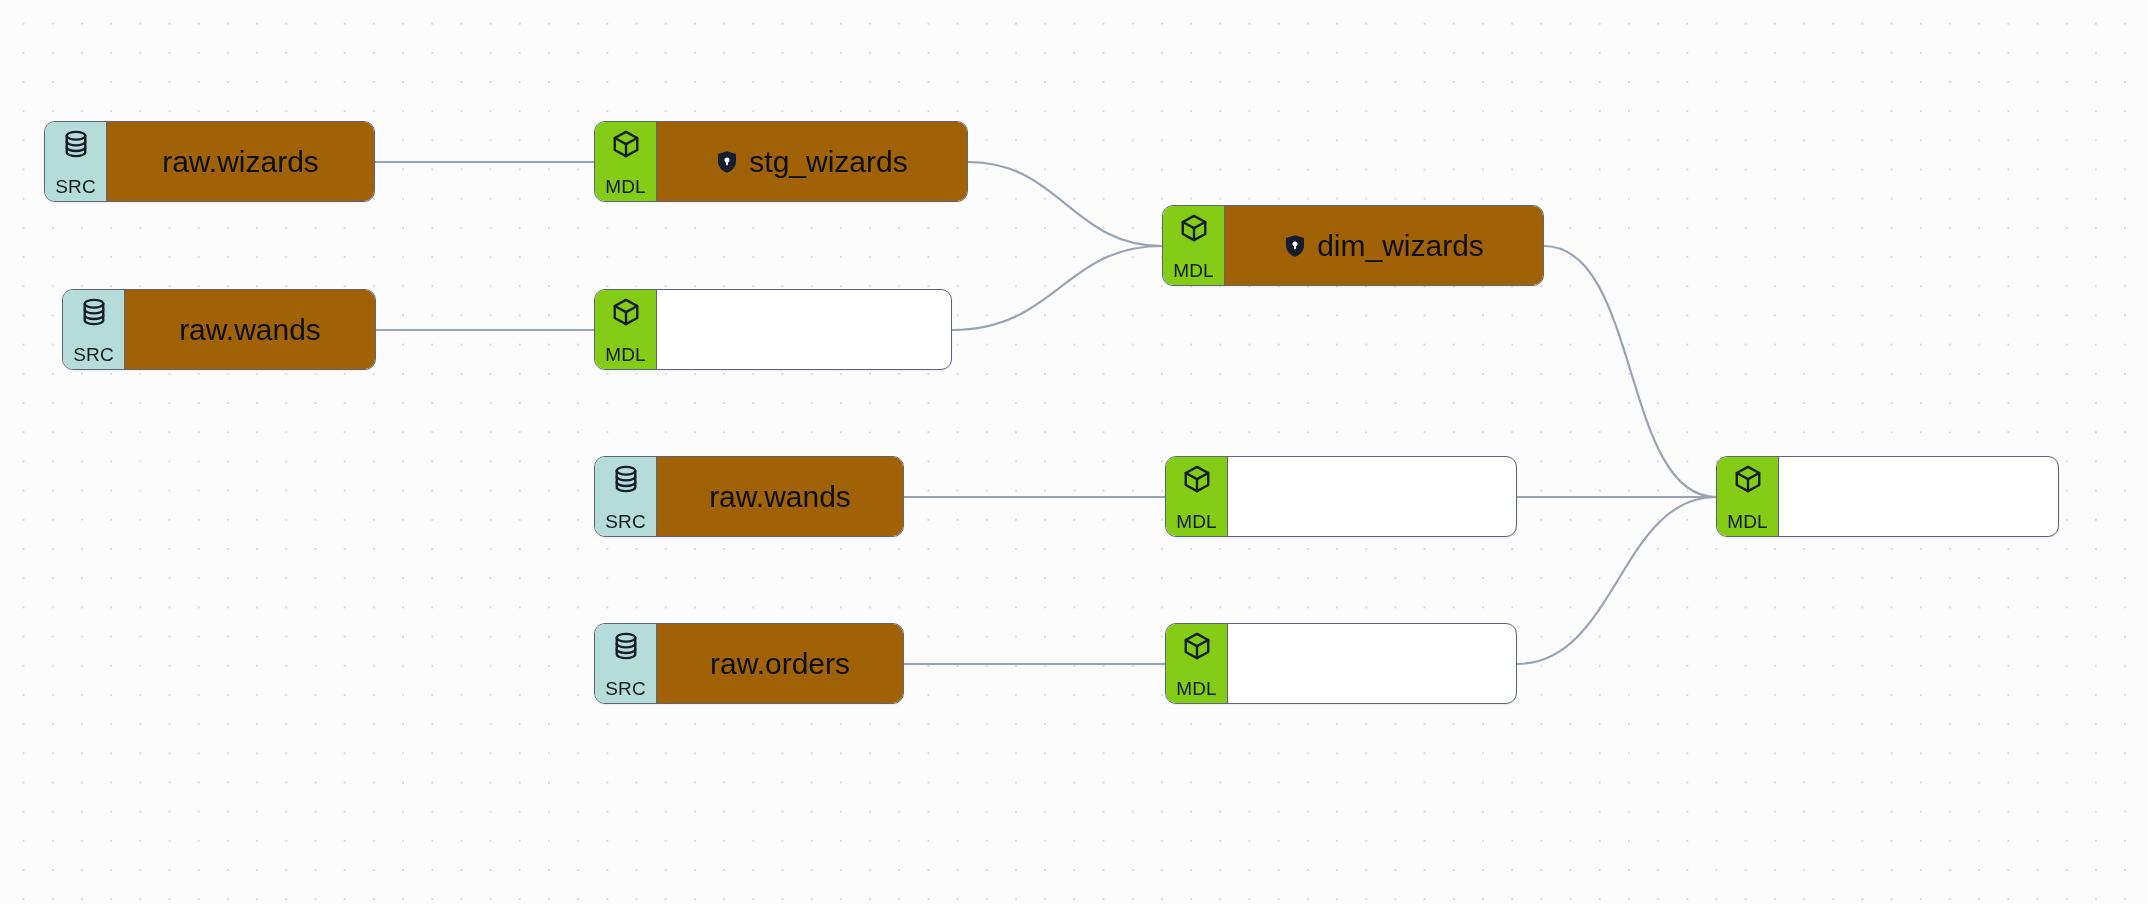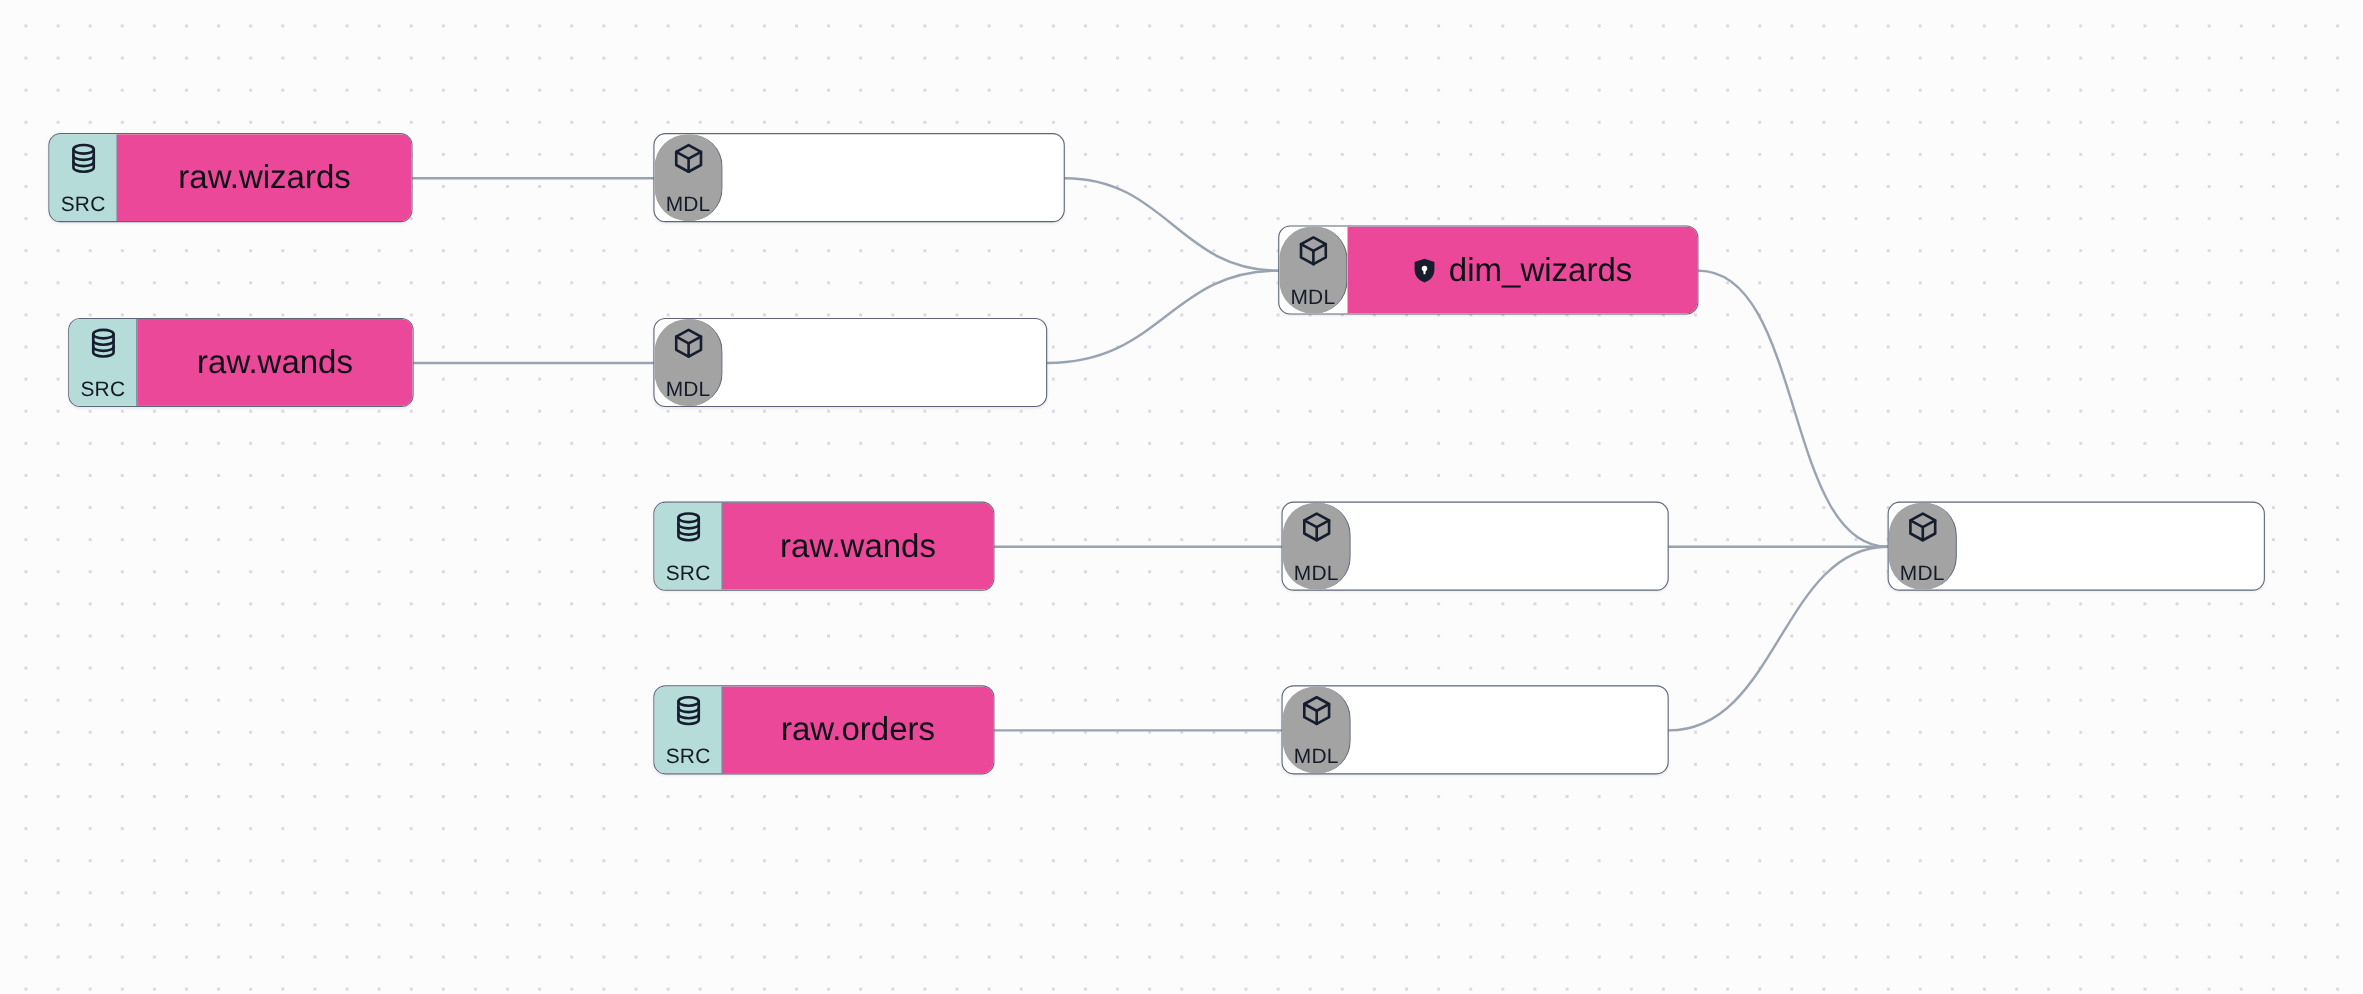--- a/index.html
+++ b/index.html
@@ -53,21 +53,21 @@
     width: 62px;
     display: flex;
     flex-direction: column;
     align-items: center;
     justify-content: center;
     gap: 18px;
     border-right: 1.7px solid #5c6678;
     padding-top: 2px;
   }
   .node.type-src .node-badge { background: #b5dcd9; }
-  .node.type-mdl .node-badge { background: #a3a3a3; border-radius: 30px; }
+  .node.type-mdl .node-badge { background: #84cc16; }
 
   .badge-icon {
     display: block;
     width: 30px;
     height: 30px;
     line-height: 0;
   }
   .badge-icon svg { display: block; width: 30px; height: 30px; }
 
   .badge-label {
@@ -78,21 +78,21 @@
     font-family: "Liberation Sans", sans-serif;
   }
 
   .node-body {
     flex: 1 1 auto;
     display: flex;
     align-items: center;
     justify-content: center;
     gap: 11px;
     padding: 0 20px;
-    background: #ec4899;
+    background: #a16207;
   }
 
   .shield-icon {
     flex: 0 0 auto;
     width: 22px;
     height: 24px;
     line-height: 0;
   }
   .shield-icon svg { display: block; width: 22px; height: 24px; }
 
@@ -190,76 +190,86 @@
         <div class="node-badge">
           <span class="badge-icon">
             <svg viewBox="0 0 24 24" fill="none" stroke="#151d2e" stroke-width="1.9" stroke-linecap="round" stroke-linejoin="round">
               <path d="M12 2.3 21 7.2v9.6L12 21.7 3 16.8V7.2z"></path>
               <path d="M3 7.2 12 12.1 21 7.2"></path>
               <path d="M12 12.1v9.6"></path>
             </svg>
           </span>
           <span class="badge-label">MDL</span>
         </div>
-      </div>
-      <div class="node type-mdl" style="left: 594px; top: 289px; width: 358px; height: 81px;">
-        <div class="node-badge">
-          <span class="badge-icon">
-            <svg viewBox="0 0 24 24" fill="none" stroke="#151d2e" stroke-width="1.9" stroke-linecap="round" stroke-linejoin="round">
-              <path d="M12 2.3 21 7.2v9.6L12 21.7 3 16.8V7.2z"></path>
-              <path d="M3 7.2 12 12.1 21 7.2"></path>
-              <path d="M12 12.1v9.6"></path>
-            </svg>
-          </span>
-          <span class="badge-label">MDL</span>
-        </div>
-      </div>
-      <div class="node type-mdl" style="left: 1165px; top: 456px; width: 352px; height: 81px;">
-        <div class="node-badge">
-          <span class="badge-icon">
-            <svg viewBox="0 0 24 24" fill="none" stroke="#151d2e" stroke-width="1.9" stroke-linecap="round" stroke-linejoin="round">
-              <path d="M12 2.3 21 7.2v9.6L12 21.7 3 16.8V7.2z"></path>
-              <path d="M3 7.2 12 12.1 21 7.2"></path>
-              <path d="M12 12.1v9.6"></path>
-            </svg>
-          </span>
-          <span class="badge-label">MDL</span>
-        </div>
-      </div>
-      <div class="node type-mdl" style="left: 1165px; top: 623px; width: 352px; height: 81px;">
-        <div class="node-badge">
-          <span class="badge-icon">
-            <svg viewBox="0 0 24 24" fill="none" stroke="#151d2e" stroke-width="1.9" stroke-linecap="round" stroke-linejoin="round">
-              <path d="M12 2.3 21 7.2v9.6L12 21.7 3 16.8V7.2z"></path>
-              <path d="M3 7.2 12 12.1 21 7.2"></path>
-              <path d="M12 12.1v9.6"></path>
-            </svg>
-          </span>
-          <span class="badge-label">MDL</span>
-        </div>
-      </div>
-      <div class="node type-mdl" style="left: 1162px; top: 205px; width: 382px; height: 81px;">
-        <div class="node-badge">
-          <span class="badge-icon">
-            <svg viewBox="0 0 24 24" fill="none" stroke="#151d2e" stroke-width="1.9" stroke-linecap="round" stroke-linejoin="round">
-              <path d="M12 2.3 21 7.2v9.6L12 21.7 3 16.8V7.2z"></path>
-              <path d="M3 7.2 12 12.1 21 7.2"></path>
-              <path d="M12 12.1v9.6"></path>
-            </svg>
-          </span>
-          <span class="badge-label">MDL</span>
-        </div>
         <div class="node-body">
           <span class="shield-icon">
             <svg viewBox="0 0 22 24" fill="#151d2e">
               <path d="M11 1.2 20 4.1v7.2c0 5.4-3.75 9.9-9 11.5-5.25-1.6-9-6.1-9-11.5V4.1z"></path>
               <circle cx="11" cy="10" r="2.5" fill="#ffffff"></circle>
               <path d="M9.7 10.2h2.6l-.5 5.1H10.2z" fill="#ffffff"></path>
             </svg>
           </span>
+          <span class="node-label">stg_wizards</span>
+        </div>
+      </div>
+      <div class="node type-mdl" style="left: 594px; top: 289px; width: 358px; height: 81px;">
+        <div class="node-badge">
+          <span class="badge-icon">
+            <svg viewBox="0 0 24 24" fill="none" stroke="#151d2e" stroke-width="1.9" stroke-linecap="round" stroke-linejoin="round">
+              <path d="M12 2.3 21 7.2v9.6L12 21.7 3 16.8V7.2z"></path>
+              <path d="M3 7.2 12 12.1 21 7.2"></path>
+              <path d="M12 12.1v9.6"></path>
+            </svg>
+          </span>
+          <span class="badge-label">MDL</span>
+        </div>
+      </div>
+      <div class="node type-mdl" style="left: 1165px; top: 456px; width: 352px; height: 81px;">
+        <div class="node-badge">
+          <span class="badge-icon">
+            <svg viewBox="0 0 24 24" fill="none" stroke="#151d2e" stroke-width="1.9" stroke-linecap="round" stroke-linejoin="round">
+              <path d="M12 2.3 21 7.2v9.6L12 21.7 3 16.8V7.2z"></path>
+              <path d="M3 7.2 12 12.1 21 7.2"></path>
+              <path d="M12 12.1v9.6"></path>
+            </svg>
+          </span>
+          <span class="badge-label">MDL</span>
+        </div>
+      </div>
+      <div class="node type-mdl" style="left: 1165px; top: 623px; width: 352px; height: 81px;">
+        <div class="node-badge">
+          <span class="badge-icon">
+            <svg viewBox="0 0 24 24" fill="none" stroke="#151d2e" stroke-width="1.9" stroke-linecap="round" stroke-linejoin="round">
+              <path d="M12 2.3 21 7.2v9.6L12 21.7 3 16.8V7.2z"></path>
+              <path d="M3 7.2 12 12.1 21 7.2"></path>
+              <path d="M12 12.1v9.6"></path>
+            </svg>
+          </span>
+          <span class="badge-label">MDL</span>
+        </div>
+      </div>
+      <div class="node type-mdl" style="left: 1162px; top: 205px; width: 382px; height: 81px;">
+        <div class="node-badge">
+          <span class="badge-icon">
+            <svg viewBox="0 0 24 24" fill="none" stroke="#151d2e" stroke-width="1.9" stroke-linecap="round" stroke-linejoin="round">
+              <path d="M12 2.3 21 7.2v9.6L12 21.7 3 16.8V7.2z"></path>
+              <path d="M3 7.2 12 12.1 21 7.2"></path>
+              <path d="M12 12.1v9.6"></path>
+            </svg>
+          </span>
+          <span class="badge-label">MDL</span>
+        </div>
+        <div class="node-body">
+          <span class="shield-icon">
+            <svg viewBox="0 0 22 24" fill="#151d2e">
+              <path d="M11 1.2 20 4.1v7.2c0 5.4-3.75 9.9-9 11.5-5.25-1.6-9-6.1-9-11.5V4.1z"></path>
+              <circle cx="11" cy="10" r="2.5" fill="#ffffff"></circle>
+              <path d="M9.7 10.2h2.6l-.5 5.1H10.2z" fill="#ffffff"></path>
+            </svg>
+          </span>
           <span class="node-label">dim_wizards</span>
         </div>
       </div>
       <div class="node type-mdl" style="left: 1716px; top: 456px; width: 343px; height: 81px;">
         <div class="node-badge">
           <span class="badge-icon">
             <svg viewBox="0 0 24 24" fill="none" stroke="#151d2e" stroke-width="1.9" stroke-linecap="round" stroke-linejoin="round">
               <path d="M12 2.3 21 7.2v9.6L12 21.7 3 16.8V7.2z"></path>
               <path d="M3 7.2 12 12.1 21 7.2"></path>
               <path d="M12 12.1v9.6"></path>

